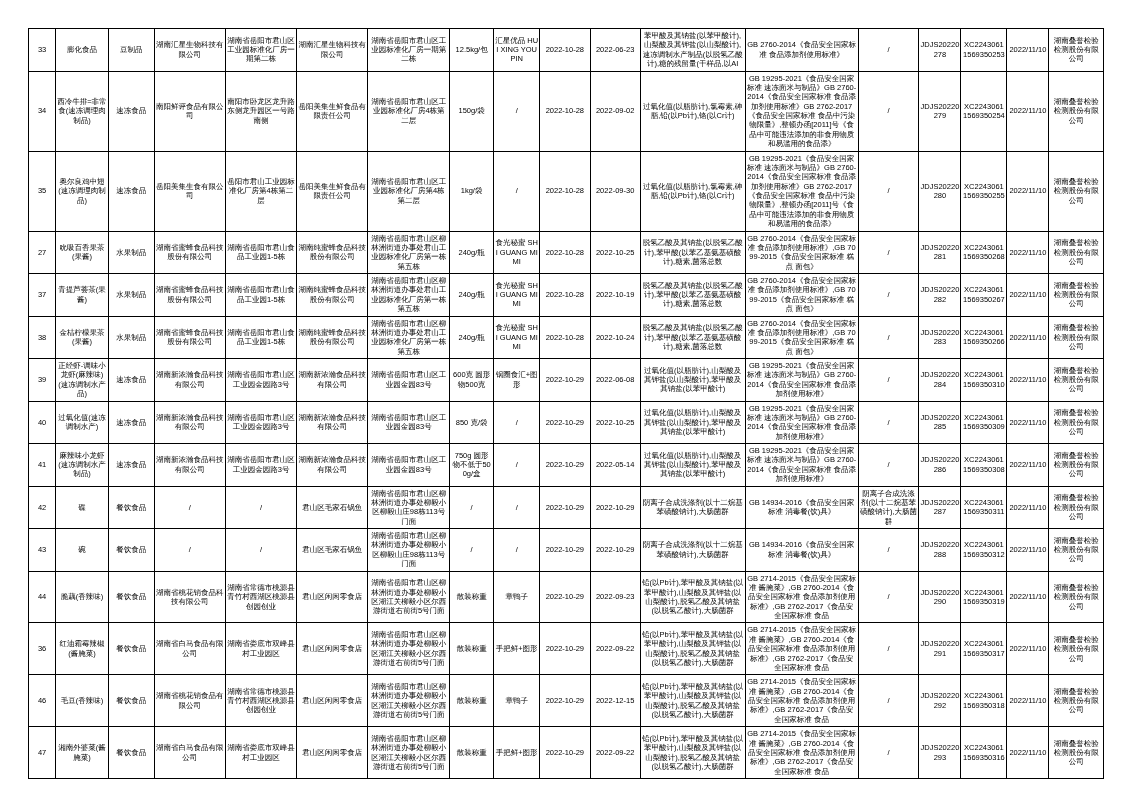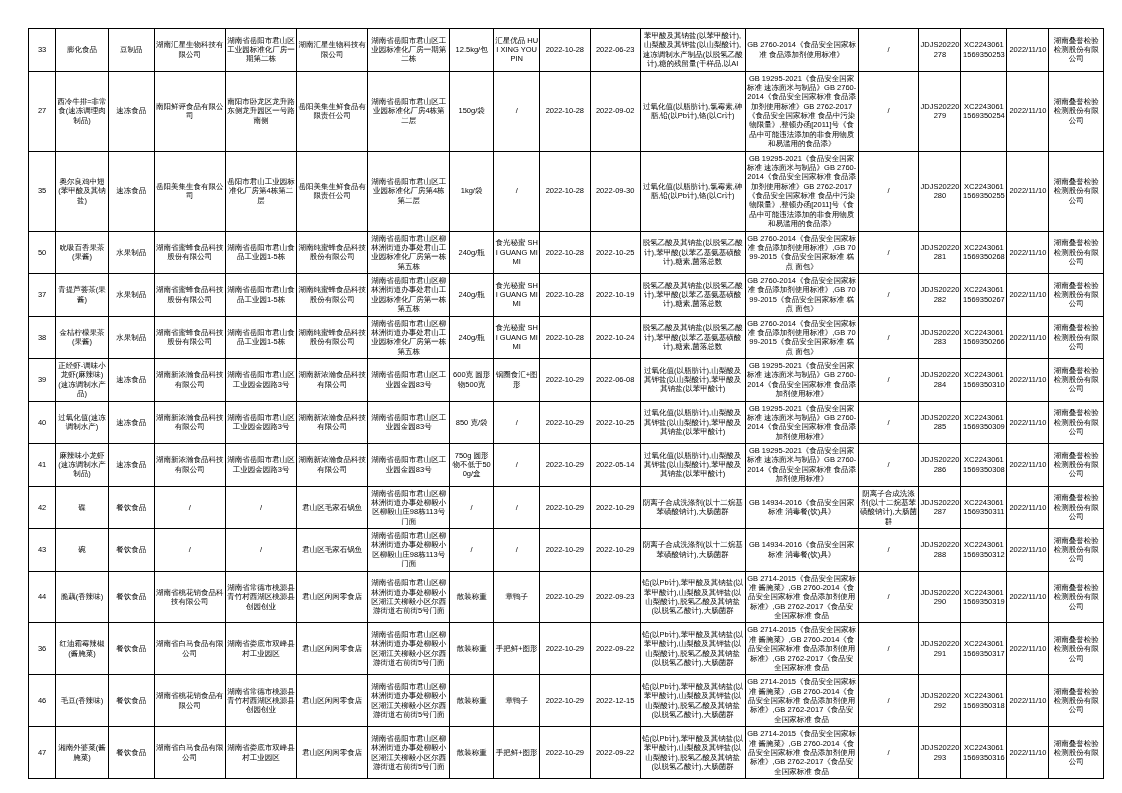--- a/index.html
+++ b/index.html
@@ -96,61 +96,61 @@
           <td>2022-06-23</td>
           <td>苯甲酸及其钠盐(以苯甲酸计),山梨酸及其钾盐(以山梨酸计),速冻调制水产制品(以脱氢乙酸计),糖的残留量(干样品,以AI</td>
           <td>GB 2760-2014《食品安全国家标准 食品添加剂使用标准》</td>
           <td>/</td>
           <td>JDJS20220278</td>
           <td>XC22430611569350253</td>
           <td>2022/11/10</td>
           <td>湖南叠誉检验检测股份有限公司</td>
         </tr>
         <tr>
-          <td>27</td>
+          <td>34</td>
           <td>西冷牛排=非常食(速冻调理肉制品)</td>
           <td>速冻食品</td>
           <td>南阳鲜评食品有限公司</td>
           <td>南阳市卧龙区龙升路东侧龙升园区一号路南侧</td>
           <td>岳阳美集生鲜食品有限责任公司</td>
           <td>湖南省岳阳市君山区工业园标准化厂房4栋第二层</td>
           <td>150g/袋</td>
           <td>/</td>
           <td>2022-10-28</td>
           <td>2022-09-02</td>
           <td>过氧化值(以脂肪计),氯霉素,砷脂,铅(以Pb计),铬(以Cr计)</td>
           <td>GB 19295-2021《食品安全国家标准 速冻面米与制品》GB 2760-2014《食品安全国家标准 食品添加剂使用标准》GB 2762-2017《食品安全国家标准 食品中污染物限量》,整顿办函[2011]号《食品中可能违法添加的非食用物质和易滥用的食品添》</td>
           <td>/</td>
           <td>JDJS20220279</td>
           <td>XC22430611569350254</td>
           <td>2022/11/10</td>
           <td>湖南叠誉检验检测股份有限公司</td>
         </tr>
         <tr>
           <td>35</td>
-          <td>奥尔良鸡中翅(苯甲酸及其钠盐)</td>
+          <td>奥尔良鸡中翅(速冻调理肉制品)</td>
           <td>速冻食品</td>
           <td>岳阳美集生食有限公司</td>
           <td>岳阳市君山工业园标准化厂房第4栋第二层</td>
           <td>岳阳美集生鲜食品有限责任公司</td>
           <td>湖南省岳阳市君山区工业园标准化厂房第4栋第二层</td>
           <td>1kg/袋</td>
           <td>/</td>
           <td>2022-10-28</td>
           <td>2022-09-30</td>
           <td>过氧化值(以脂肪计),氯霉素,砷脂,铅(以Pb计),铬(以Cr计)</td>
           <td>GB 19295-2021《食品安全国家标准 速冻面米与制品》GB 2760-2014《食品安全国家标准 食品添加剂使用标准》GB 2762-2017《食品安全国家标准 食品中污染物限量》,整顿办函[2011]号《食品中可能违法添加的非食用物质和易滥用的食品添》</td>
           <td>/</td>
           <td>JDJS20220280</td>
           <td>XC22430611569350255</td>
           <td>2022/11/10</td>
           <td>湖南叠誉检验检测股份有限公司</td>
         </tr>
         <tr>
-          <td>50</td>
+          <td>27</td>
           <td>吮吸百香果茶(果酱)</td>
           <td>水果制品</td>
           <td>湖南省蜜蜂食品科技股份有限公司</td>
           <td>湖南省岳阳市君山食品工业园1-5栋</td>
           <td>湖南纯蜜蜂食品科技股份有限公司</td>
           <td>湖南省岳阳市君山区柳林洲街道办事处君山工业园标准化厂房第一栋第五栋</td>
           <td>240g/瓶</td>
           <td>食光秘蜜 SHI GUANG MI MI</td>
           <td>2022-10-28</td>
           <td>2022-10-25</td>

